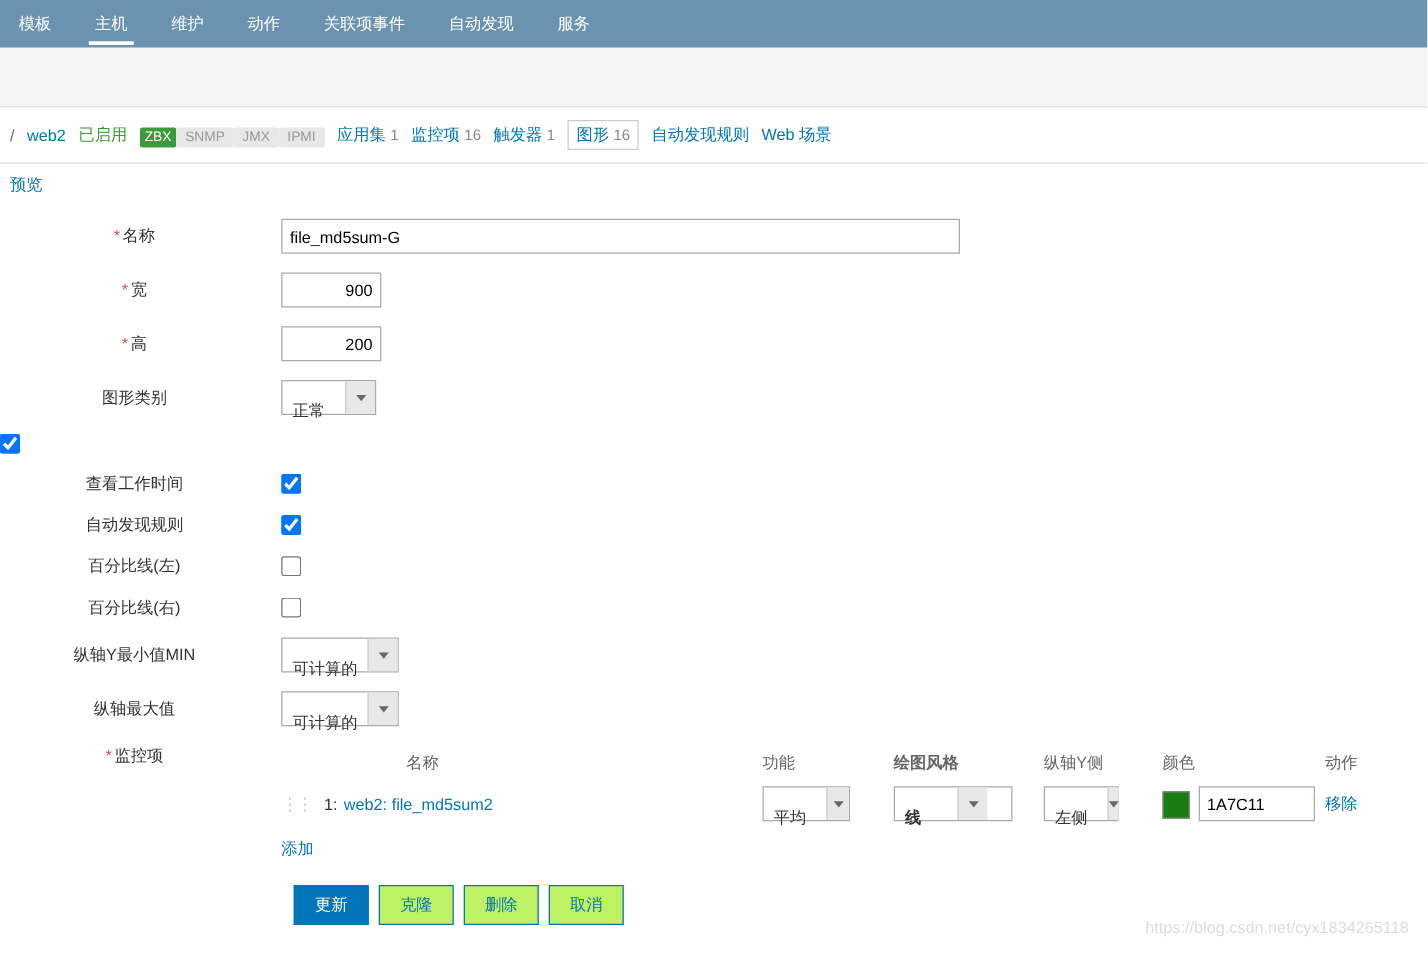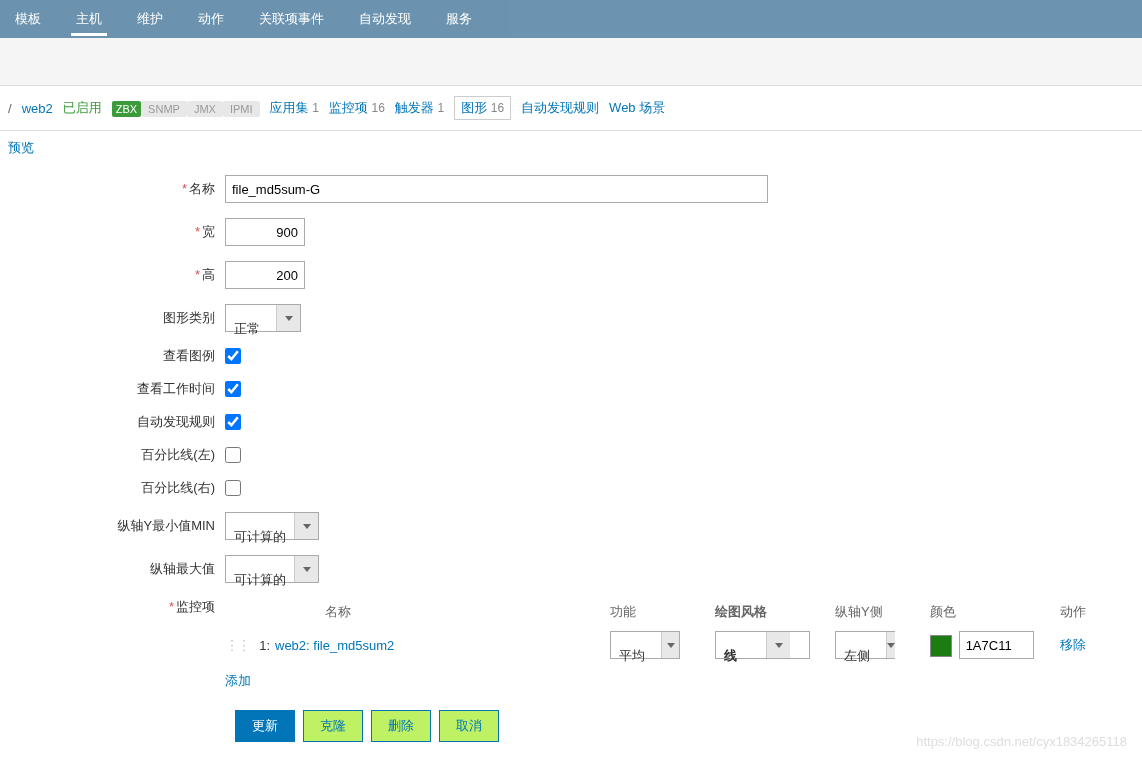--- a/index.html
+++ b/index.html
@@ -18,21 +18,21 @@
     .badge-zbx { background: #3b9b3b; color: #fff; padding: 2px 4px; font-size: 11px; border-radius: 2px; }
     .badge-gray { background: #e8e8e8; color: #999; padding: 2px 7px; font-size: 11px; border-radius: 2px; }
     .count { color: #888; font-size: 12px; }
     .boxed { border: 1px solid #ccc; padding: 2px 6px; }
     
     .preview-link { padding: 8px; }
     .preview-link a { color: #0275b8; cursor: pointer; }
     
     .form { padding: 10px 0 20px 0; }
     .form-row { display: flex; align-items: center; margin-bottom: 15px; }
-    .form-label { width: 225px; text-align: right; padding-right: 10px; color: #333; }
+    .form-label { width: 225px; text-align: center; padding-right: 10px; color: #333; }
     .req { color: #d9534f; margin-right: 2px; }
     .form-field { display: flex; align-items: center; }
     
     input[type="text"] { border: 1px solid #aaa; padding: 4px 6px; font-size: 13px; height: 28px; }
     .input-name { width: 543px; }
     .input-num { width: 80px; text-align: right; }
     
     .select-wrap { display: flex; border: 1px solid #aaa; height: 28px; }
     .select-text { padding: 4px 8px; display: flex; align-items: center; min-width: 50px; margin-top: 20px; }
     .select-btn { background: #e8e8e8; border-left: 1px solid #ccc; width: 24px; display: flex; align-items: center; justify-content: center; cursor: pointer; }
@@ -46,21 +46,21 @@
     .col-drag { width: 20px; }
     .col-idx { width: 30px; text-align: right; padding-right: 5px; }
     .col-name { width: 335px; }
     .col-func { width: 105px; }
     .col-style { width: 120px; font-weight: bold; }
     .col-side { width: 95px; }
     .col-color { width: 130px; }
     .col-action { width: 60px; }
     .drag-handle { color: #ccc; cursor: move; font-size: 14px; letter-spacing: -2px; }
     .color-swatch { width: 22px; height: 22px; border: 1px solid #888; display: inline-block; vertical-align: middle; }
-    .color-input { border: 1px solid #aaa; padding: 3px 6px; width: 75px; height: 26px; font-size: 13px; margin-left: 3px; }
+    .color-input { border: 1px solid #aaa; padding: 3px 6px; width: 93px; height: 26px; font-size: 13px; margin-left: 3px; }
     
     .sel-sm { display: flex; border: 1px solid #aaa; height: 28px; width: 70px; }
     .sel-sm-w { width: 95px; }
     .sel-sm-s { width: 60px; }
     
     .add-link { color: #0275b8; cursor: pointer; margin-top: 8px; display: inline-block; }
     
     .buttons { margin-left: 235px; margin-top: 20px; display: flex; gap: 8px; }
     .btn { padding: 6px 16px; border: 1px solid #0275b8; cursor: pointer; font-size: 13px; }
     .btn-primary { background: #0275b8; color: #fff; }
@@ -145,21 +145,20 @@
       <div class="select-wrap">
         <div class="select-text">正常</div>
         <div class="select-btn">
             <div class="chevron"></div>
           </div>
       </div>
     </div>
   </div>
 
   <div class="form-row">
-    <div class="form-label"><span>查看图例</span></div>
     <div class="form-field">
         <input type="checkbox" checked="" style="">
       </div>
   </div>
 
   <div class="form-row">
     <div class="form-label"><span>查看工作时间</span></div>
     <div class="form-field">
         <input type="checkbox" checked="" style="">
       </div>

